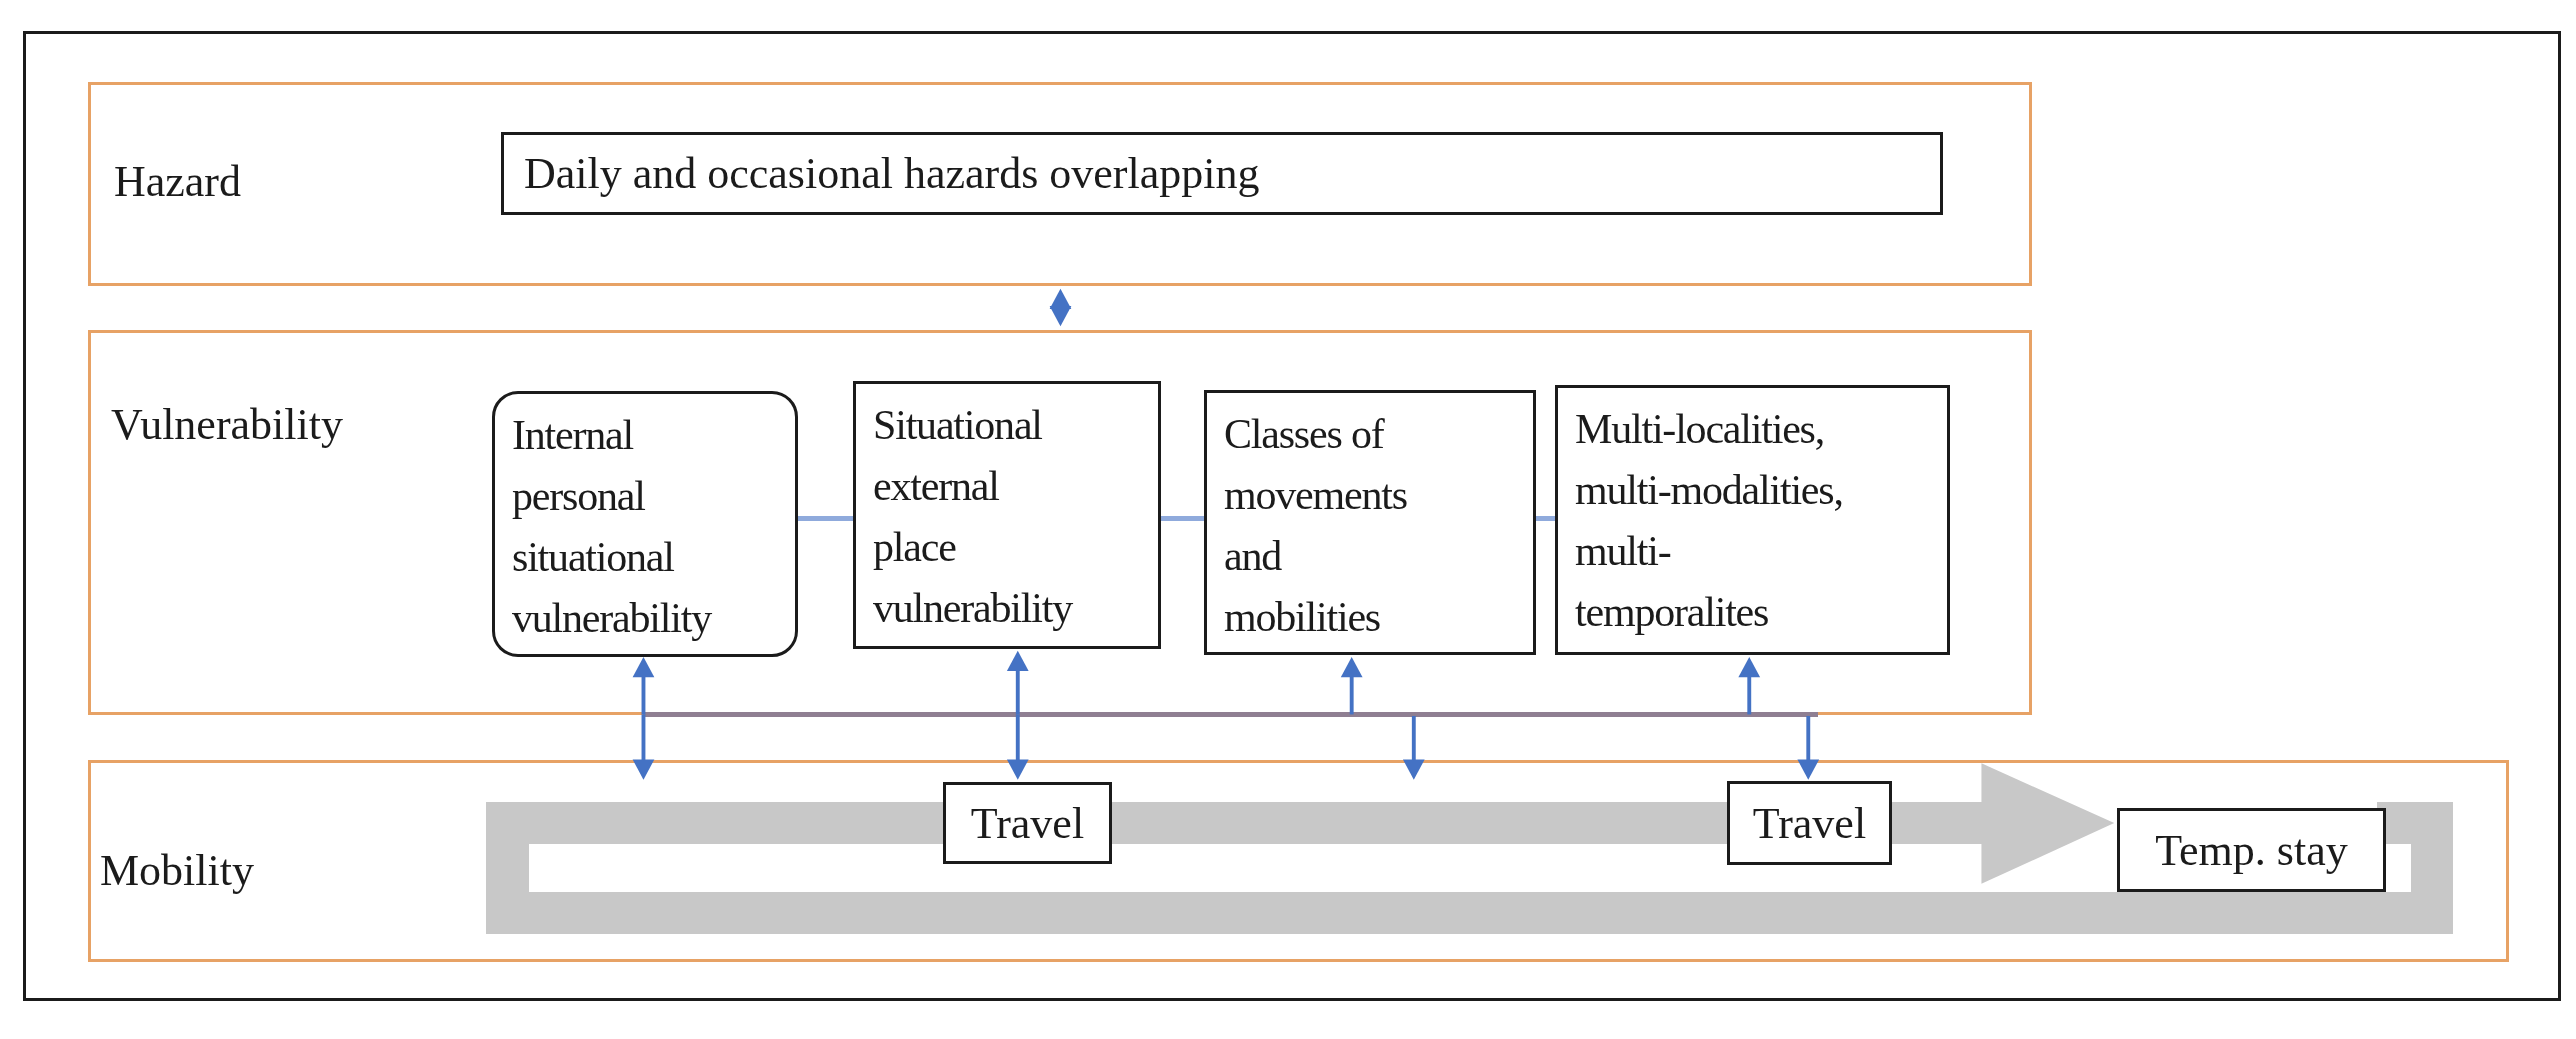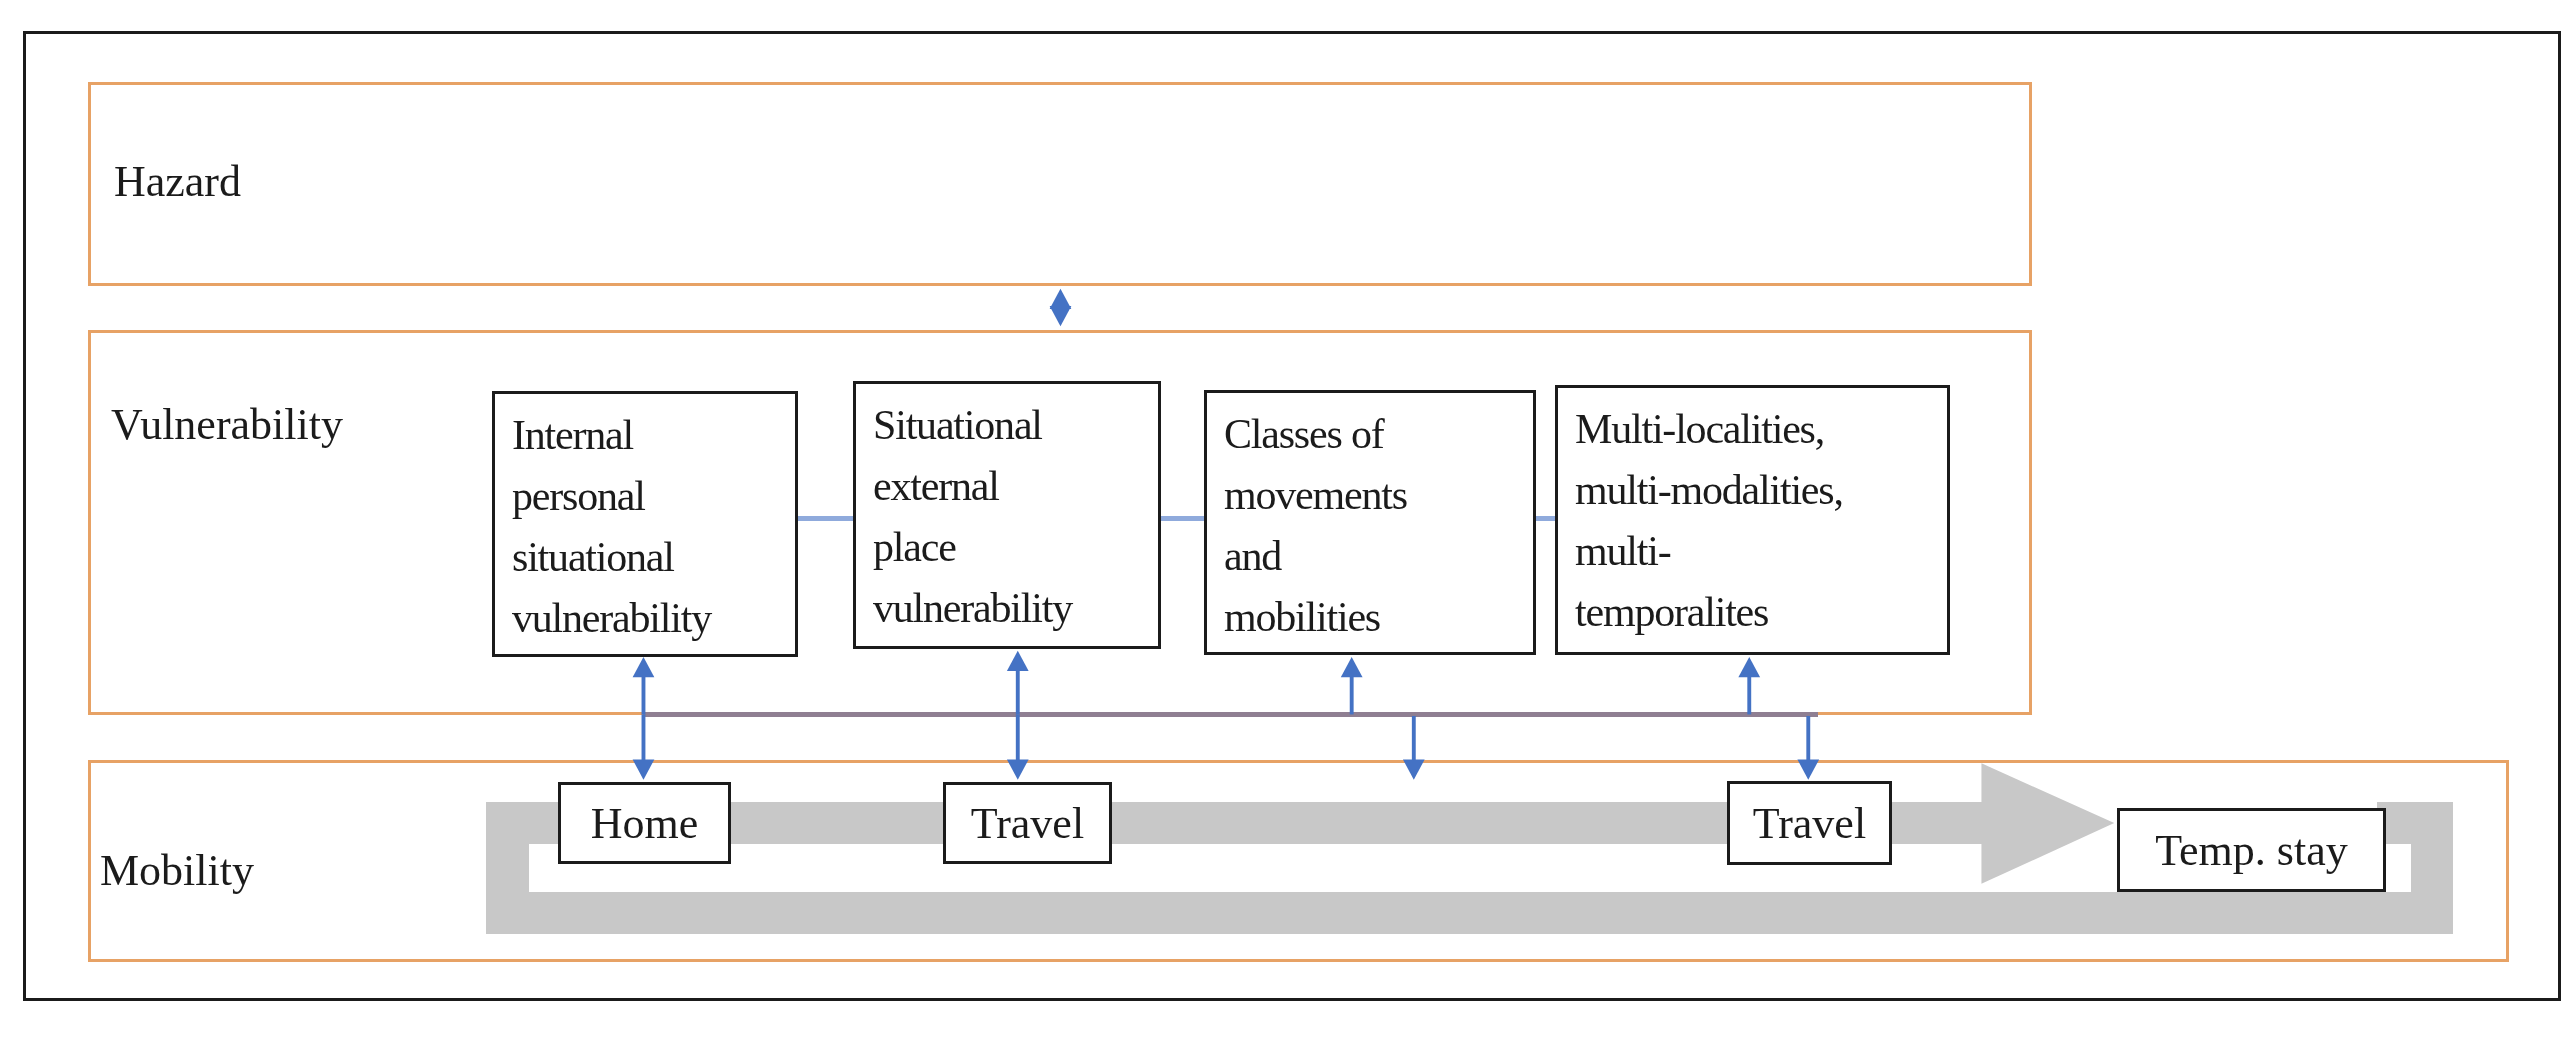--- a/index.html
+++ b/index.html
@@ -38,21 +38,21 @@
     box-sizing:border-box;color:var(--text);z-index:3;
   }
   .hazard-box{
     left:501px;top:132px;width:1442px;height:83px;
     display:flex;align-items:center;padding-left:20px;font-size:44px;
   }
   .vuln-box{
     font-size:42px;letter-spacing:-1.2px;line-height:61px;
     padding:11px 0 0 17px;white-space:pre;overflow:hidden;
   }
-  .vuln-box-1{left:492px; top:391px;width:306px;height:266px;}
+  .vuln-box-1{left:492px; top:391px;width:306px;height:266px;border-radius:26px;}
   .vuln-box-2{left:853px;top:381px;width:308px;height:268px;}
   .vuln-box-3{left:1204px;top:390px;width:332px;height:265px;}
   .vuln-box-4{left:1555px;top:385px;width:395px;height:270px;}
   .stop-box{
     display:flex;align-items:center;justify-content:center;font-size:44px;white-space:nowrap;
   }
   .stop-home  {left:558px; top:782px;width:173px;height:82px;}
   .stop-travel1{left:943px;top:782px;width:169px;height:82px;}
   .stop-station{left:1318px;top:782px;width:193px;height:82px;}
   .stop-travel2{left:1727px;top:781px;width:165px;height:84px;}
@@ -75,20 +75,23 @@
 </style>
 </head>
 <body>
 
 <div id="canvas">
 
   <div class="outer-frame"></div>
 
   <div class="band band-hazard"></div>
   <div class="band-label label-hazard">Hazard</div>
+  <div class="wbox hazard-box">
+    <span>Daily and occasional hazards overlapping</span>
+  </div>
 
   <div class="band band-vulnerability"></div>
   <div class="band-label label-vulnerability">Vulnerability</div>
 
   <div class="wbox vuln-box vuln-box-1">Internal
 personal
 situational
 vulnerability</div>
   <div class="wbox vuln-box vuln-box-2">Situational
 external
@@ -111,23 +114,20 @@
 
   <div class="band band-mobility"></div>
   <div class="band-label label-mobility">Mobility</div>
 
   <div class="gray flow-shaft"></div>
   <div class="gray flow-leftv"></div>
   <div class="gray flow-bottom"></div>
   <div class="gray flow-stub"></div>
   <div class="gray flow-rightv"></div>
 
-  <div class="wbox stop-box stop-home">
-      <span>Home</span>
-    </div>
   <div class="wbox stop-box stop-travel1">
       <span>Travel</span>
     </div>
   <div class="wbox stop-box stop-travel2">
       <span>Travel</span>
     </div>
   <div class="wbox stop-box stop-tempstay">
       <span>Temp. stay</span>
     </div>
 

